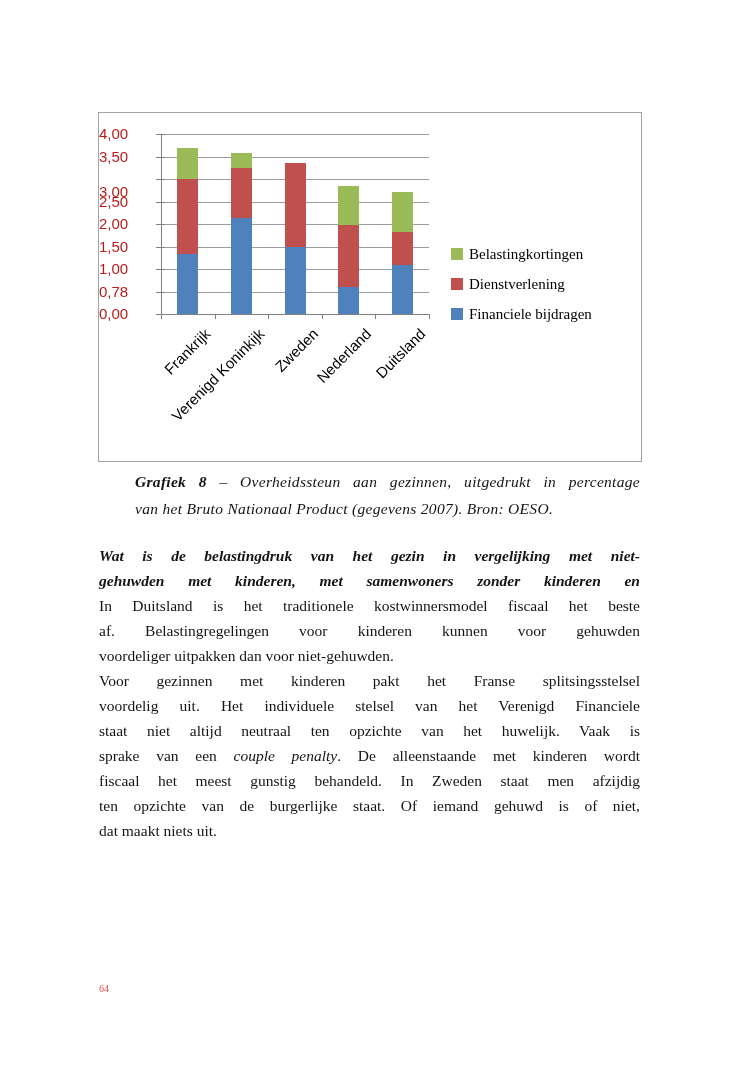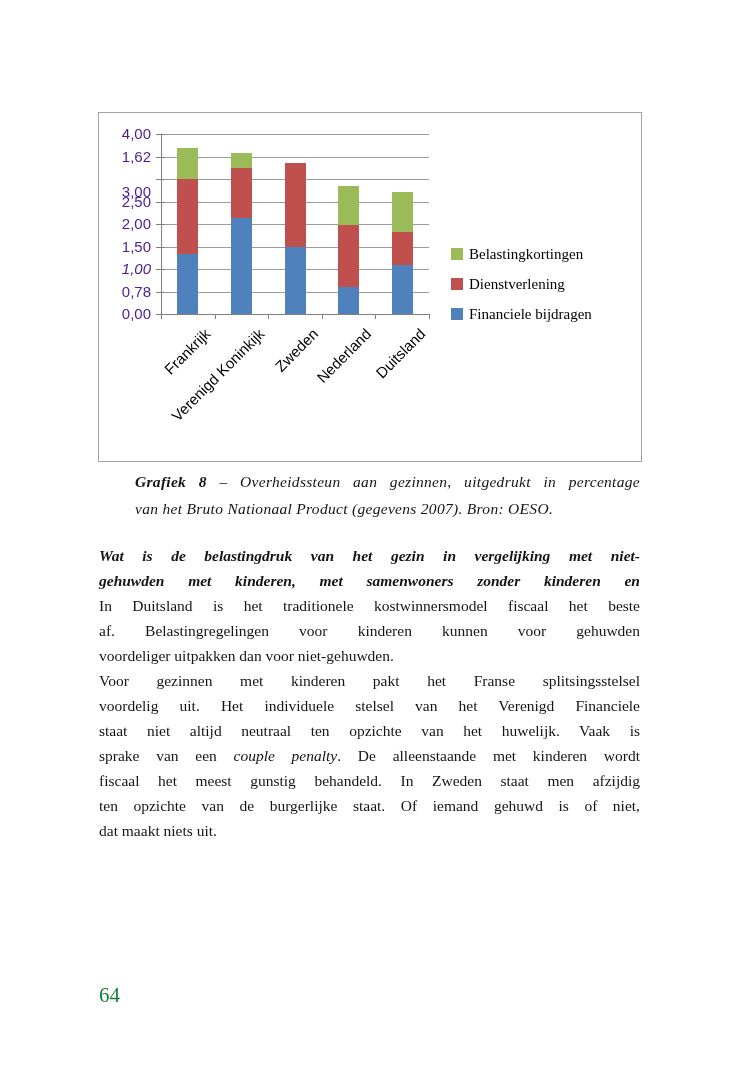--- a/index.html
+++ b/index.html
@@ -18,22 +18,22 @@
     position:absolute;left:98px;top:112px;width:544px;height:350px;
     border:1px solid #a3a3a3;background:#ffffff;box-sizing:border-box;
   }
   .plot{position:absolute;inset:0;font-family:"Liberation Sans", sans-serif;}
   .gridline{position:absolute;height:1px;background:#9c9c9c;}
   .axis-x{position:absolute;height:1px;background:#808080;}
   .axis-y{position:absolute;width:1px;background:#808080;}
   .ytick-mark{position:absolute;height:1px;width:9px;background:#808080;}
   .xtick-mark{position:absolute;width:1px;height:5px;background:#808080;}
   .ytick-label{
-    position:absolute;width:52px;text-align:right;
-    font-size:15px;color:#4c1d95;line-height:18px;
+    position:absolute;width:52px;
+    font-size:15px;color:#b91c1c;line-height:18px;
   }
   .bar-seg{position:absolute;}
   .xcat-label{
     position:absolute;white-space:nowrap;font-size:15px;color:#000;
     transform:rotate(-45deg);transform-origin:100% 0;
   }
   .legend{position:absolute;left:352px;top:130px;}
   .legend-item{display:flex;align-items:center;height:22px;margin-bottom:8px;}
   .legend-swatch{width:12px;height:12px;margin-right:6px;flex:none;}
   .legend-label{font-size:15px;color:#000;white-space:nowrap;}
@@ -48,21 +48,21 @@
     line-height:25px;font-size:15.5px;
   }
   .tline.lastline{text-align-last:left;}
   .seg-normal{font-style:normal;font-weight:normal;}
   .seg-italic{font-style:italic;}
   .seg-bold-italic{font-style:italic;font-weight:bold;}
   .question .tline{font-weight:bold;font-style:italic;}
   .para{margin:0;}
   .page-number{
     position:absolute;left:99px;top:983px;
-    font-size:21px;color:#15803d;
+    font-size:10px;color:#ef4444;
   }
 </style>
 </head>
 <body>
 
 <div class="page">
 
   <div class="chart-frame">
     <div class="plot" id="plot">
         <div class="gridline" style="left: 62px; width: 268px; top: 178.5px;"></div>
@@ -71,31 +71,31 @@
         <div class="gridline" style="left: 62px; width: 268px; top: 111px;"></div>
         <div class="gridline" style="left: 62px; width: 268px; top: 88.5px;"></div>
         <div class="gridline" style="left: 62px; width: 268px; top: 66px;"></div>
         <div class="gridline" style="left: 62px; width: 268px; top: 43.5px;"></div>
         <div class="gridline" style="left: 62px; width: 268px; top: 21px;"></div>
         <div class="ytick-mark" style="left: 57px; top: 201px;"></div>
         <div class="ytick-label" style="left: 0px; top: 192px;">0,00</div>
         <div class="ytick-mark" style="left: 57px; top: 178.5px;"></div>
         <div class="ytick-label" style="left: 0px; top: 169.5px;">0,78</div>
         <div class="ytick-mark" style="left: 57px; top: 156px;"></div>
-        <div class="ytick-label" style="left: 0px; top: 147px; font-style: italic;">1,00</div>
+        <div class="ytick-label" style="left: 0px; top: 147px;">1,00</div>
         <div class="ytick-mark" style="left: 57px; top: 133.5px;"></div>
         <div class="ytick-label" style="left: 0px; top: 124.5px;">1,50</div>
         <div class="ytick-mark" style="left: 57px; top: 111px;"></div>
         <div class="ytick-label" style="left: 0px; top: 102px;">2,00</div>
         <div class="ytick-mark" style="left: 57px; top: 88.5px;"></div>
         <div class="ytick-label" style="left: 0px; top: 79.5px;">2,50</div>
         <div class="ytick-mark" style="left: 57px; top: 66px;"></div>
         <div class="ytick-label" style="left: 0px; top: 70px;">3,00</div>
         <div class="ytick-mark" style="left: 57px; top: 43.5px;"></div>
-        <div class="ytick-label" style="left: 0px; top: 34.5px;">1,62</div>
+        <div class="ytick-label" style="left: 0px; top: 34.5px;">3,50</div>
         <div class="ytick-mark" style="left: 57px; top: 21px;"></div>
         <div class="ytick-label" style="left: 0px; top: 12px;">4,00</div>
         <div class="axis-y" style="left: 62px; top: 21px; height: 185px;"></div>
         <div class="axis-x" style="left: 57px; top: 201px; width: 273px;"></div>
         <div class="xtick-mark" style="left: 62px; top: 201px;"></div>
         <div class="xtick-mark" style="left: 115.6px; top: 201px;"></div>
         <div class="xtick-mark" style="left: 169.2px; top: 201px;"></div>
         <div class="xtick-mark" style="left: 222.8px; top: 201px;"></div>
         <div class="xtick-mark" style="left: 276.4px; top: 201px;"></div>
         <div class="xtick-mark" style="left: 330px; top: 201px;"></div>

